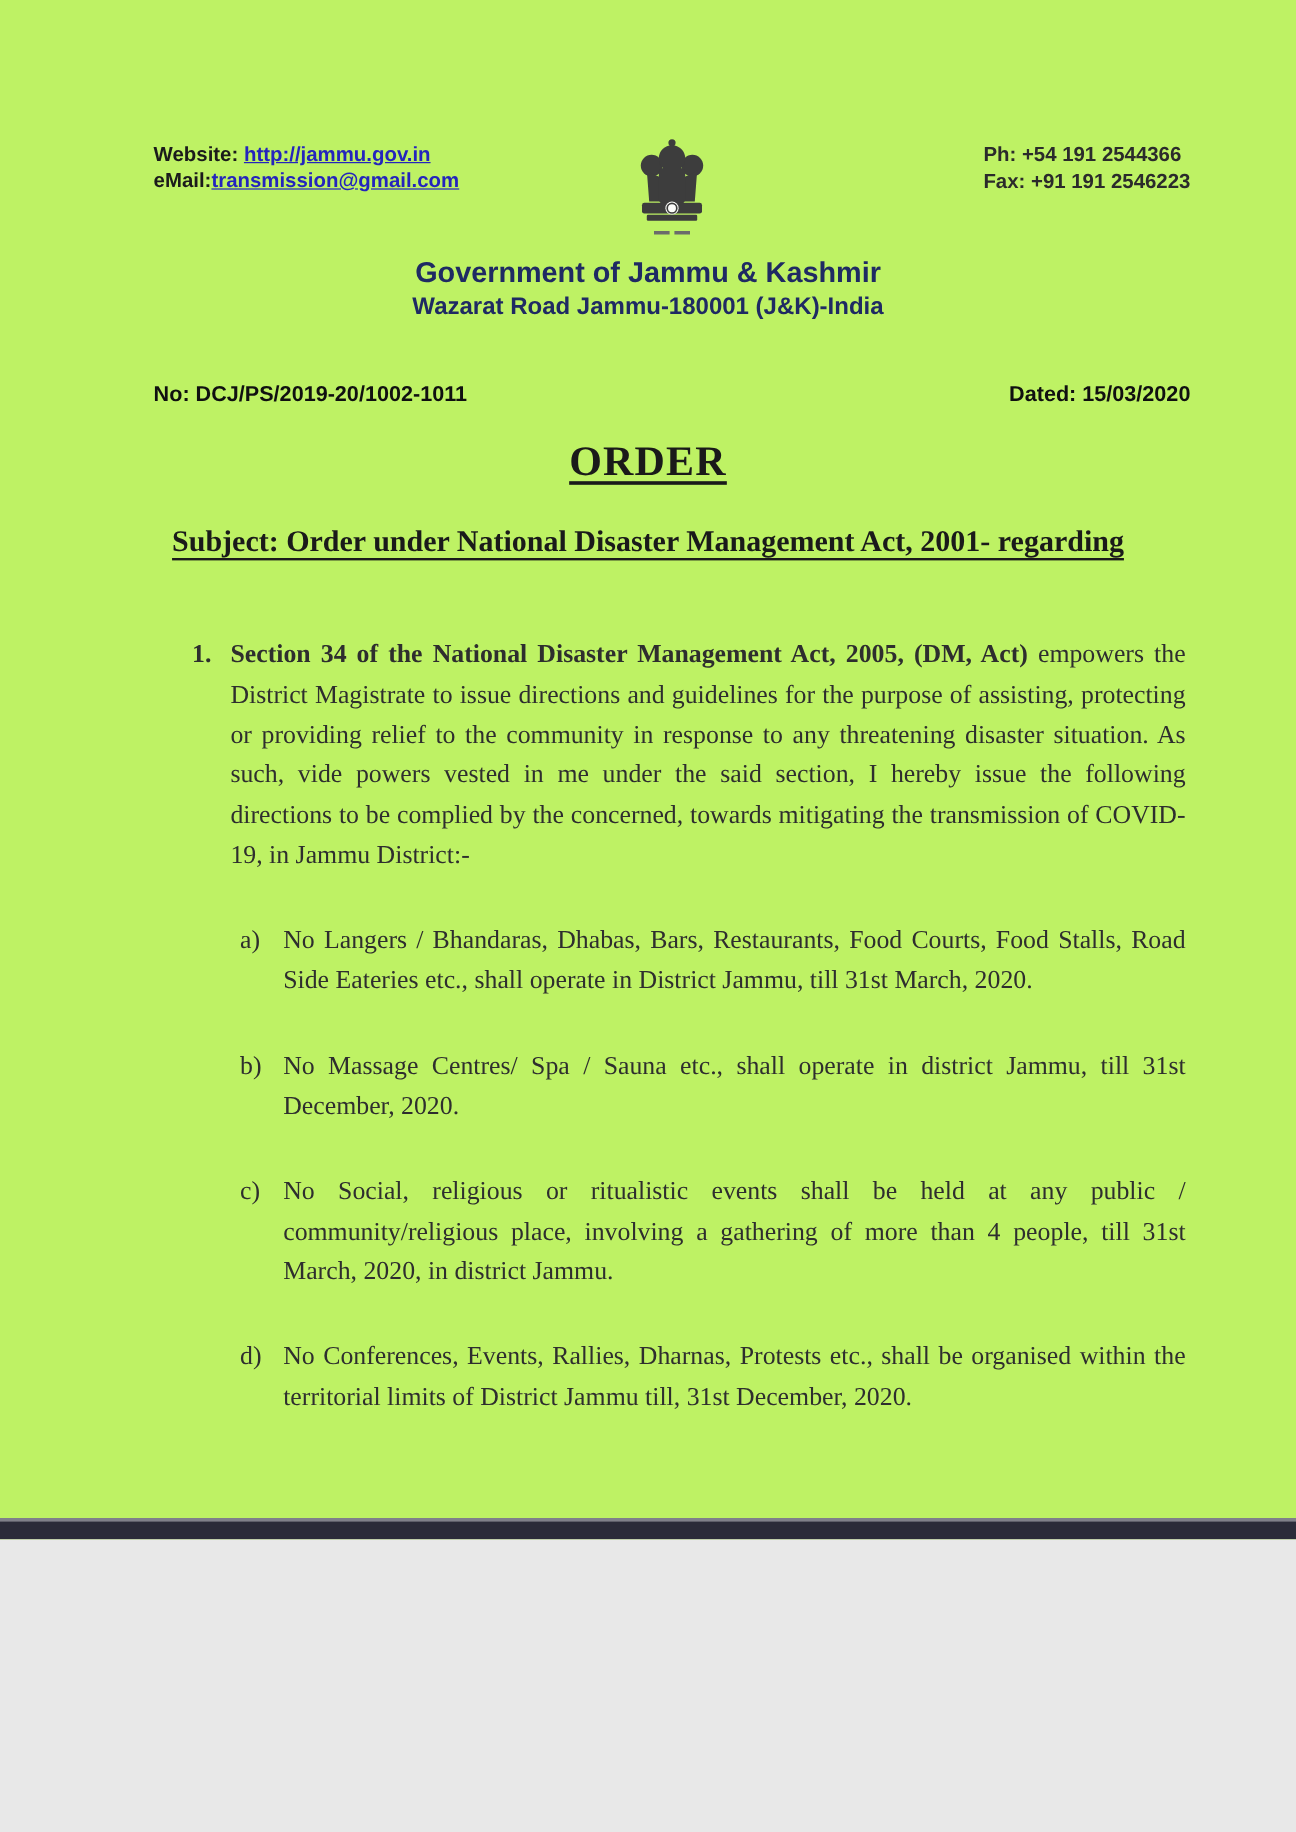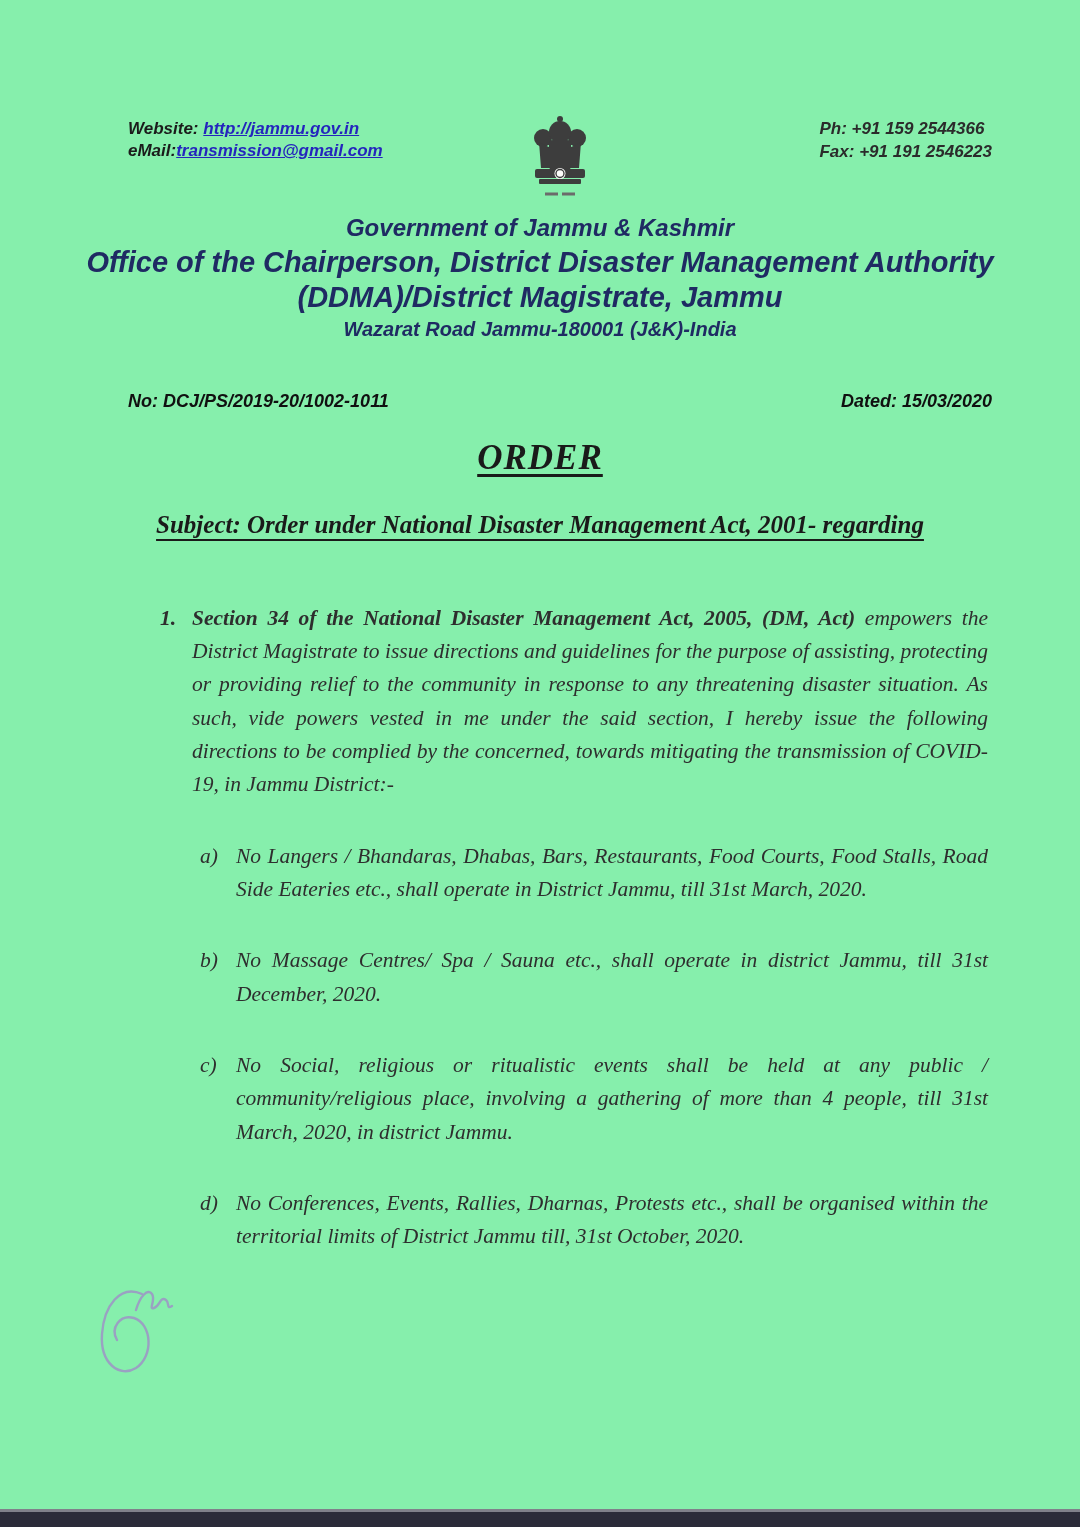--- a/index.html
+++ b/index.html
@@ -1,25 +1,24 @@
 <!DOCTYPE html>
 <html><head>
 <meta charset="utf-8">
 <style>
   html, body { margin: 0; padding: 0; background: #e8e8e8; }
   .doc {
     position: relative;
     width: 1080px;
-    height: 1527px;
+    height: 1283px;
     margin: 0 auto;
-    background: #86efac;
+    background: #bef264;
     overflow: hidden;
     font-family: "Liberation Sans", sans-serif;
     color: #222;
-    font-style: italic;
   }
   
   .header-top {
     display: grid;
     grid-template-columns: 1fr auto 1fr;
     align-items: start;
     padding: 112px 88px 0 128px;
   }
   .contact-left { font-size: 17px; font-weight: bold; line-height: 1.3; color: #1b1b1b; padding-top: 6px; }
   .contact-left .lbl { color: #1b1b1b; }
@@ -113,28 +112,27 @@
         </g>
 
         <g stroke="#6b6b6b" stroke-width="3">
           <line x1="20" y1="82" x2="33" y2="82"></line>
           <line x1="37" y1="82" x2="50" y2="82"></line>
         </g>
       </svg>
     </div>
 
     <div class="contact-right">
-      <div>Ph: +91 159 2544366</div>
+      <div>Ph: +54 191 2544366</div>
       <div>Fax: +91 191 2546223</div>
     </div>
   </div>
 
   <div class="org-header">
     <div class="org-line1">Government of Jammu &amp; Kashmir</div>
-    <div class="org-line23">Office of the Chairperson, District Disaster Management Authority (DDMA)/District Magistrate, Jammu</div>
     <div class="org-line4">Wazarat Road Jammu-180001 (J&amp;K)-India</div>
   </div>
 
   <div class="ref-row">
     <div>No: DCJ/PS/2019-20/1002-1011</div>
     <div>Dated: 15/03/2020</div>
   </div>
 
   <div class="order-title">
     <span>ORDER</span>
@@ -155,21 +153,21 @@
     <div class="subitem">
       <div class="lbl">b)</div>
       <div class="txt">No Massage Centres/ Spa / Sauna etc., shall operate in district Jammu, till 31st December, 2020.</div>
     </div>
     <div class="subitem">
       <div class="lbl">c)</div>
       <div class="txt">No Social, religious or ritualistic events shall be held at any public / community/religious place, involving a gathering of more than 4 people, till 31st March, 2020, in district Jammu.</div>
     </div>
     <div class="subitem">
       <div class="lbl">d)</div>
-      <div class="txt">No Conferences, Events, Rallies, Dharnas, Protests etc., shall be organised within the territorial limits of District Jammu till, 31st October, 2020.</div>
+      <div class="txt">No Conferences, Events, Rallies, Dharnas, Protests etc., shall be organised within the territorial limits of District Jammu till, 31st December, 2020.</div>
     </div>
   </div>
 
   <div class="signature">
     <svg width="100" height="112" viewBox="0 0 100 112" xmlns="http://www.w3.org/2000/svg">
       <g fill="none" stroke="#9aa1c2" stroke-width="2.4" stroke-linecap="round">
 
         <path d="M52 18 C30 8 14 30 12 58 C10 88 30 102 46 92 C64 80 62 48 44 42 C30 38 20 52 27 64"></path>
 
         <path d="M46 34 C50 20 58 12 62 18 C66 24 58 34 64 32 C70 30 70 20 76 24 C80 27 76 34 82 30"></path>

